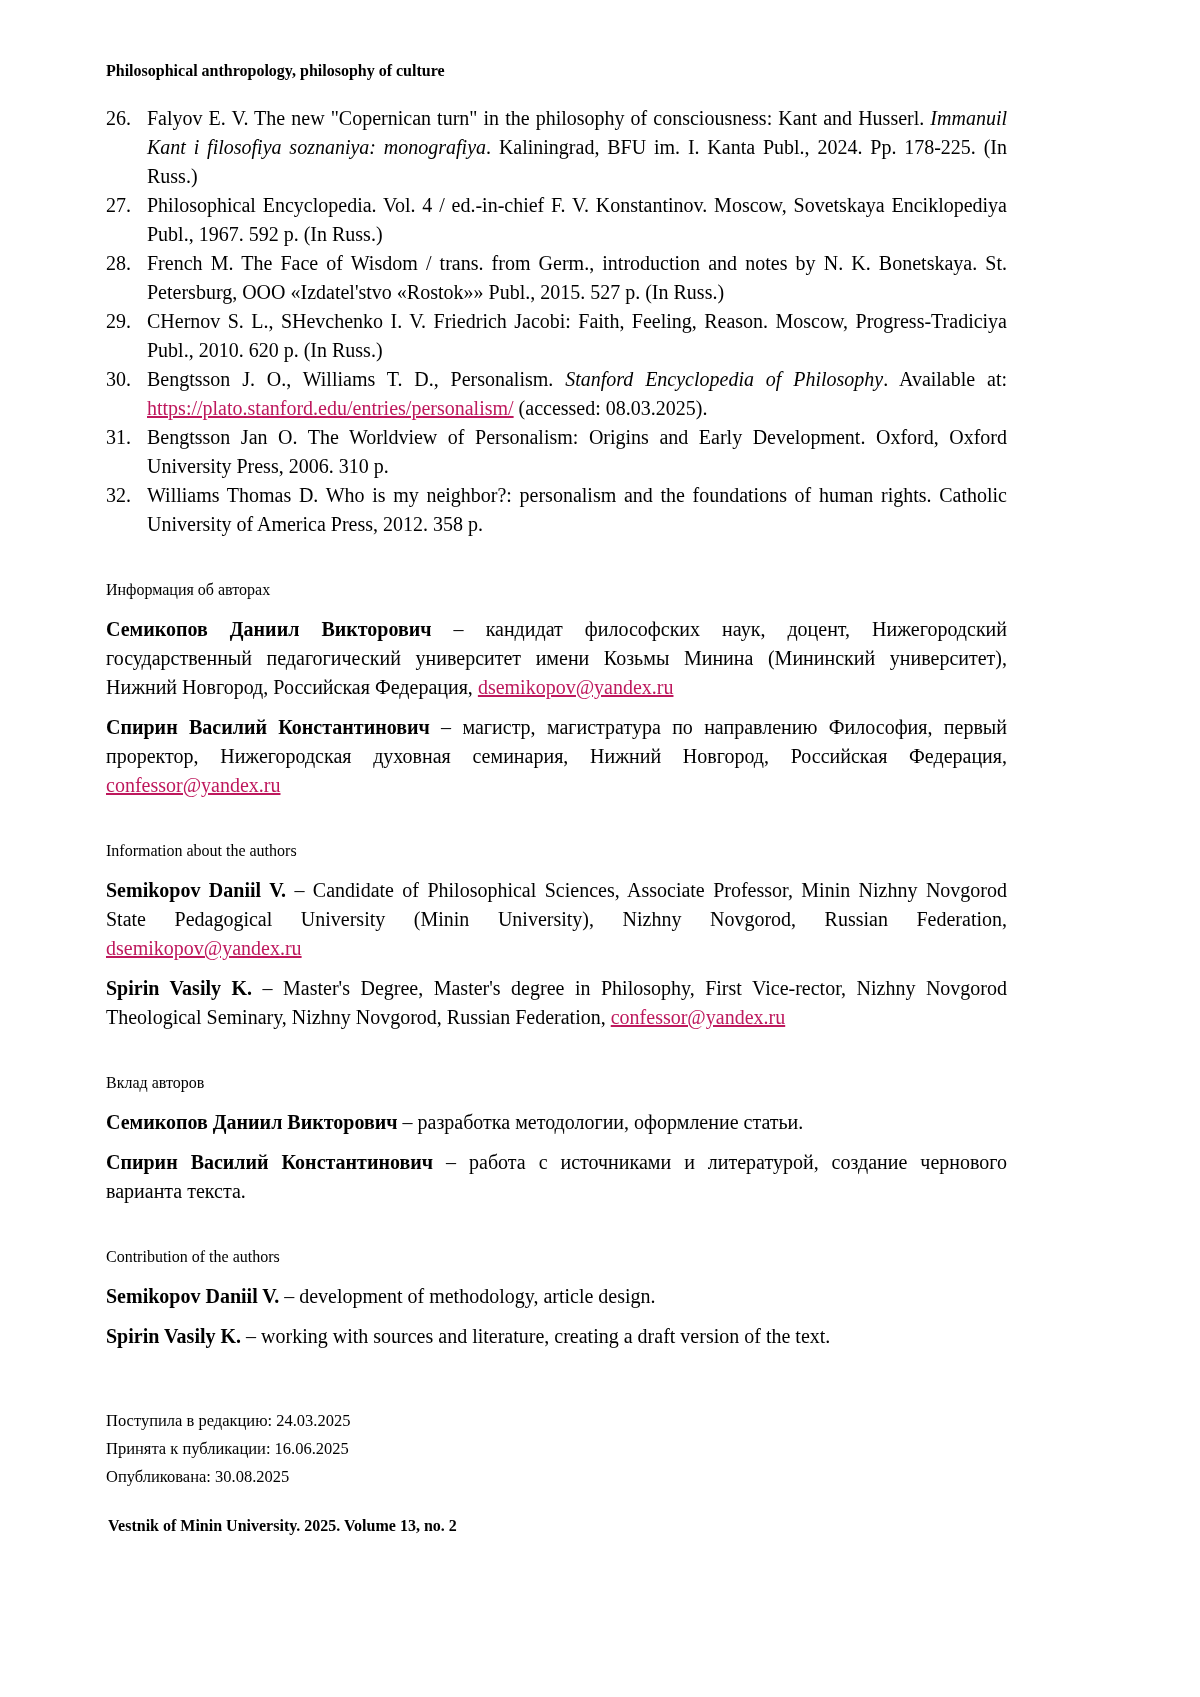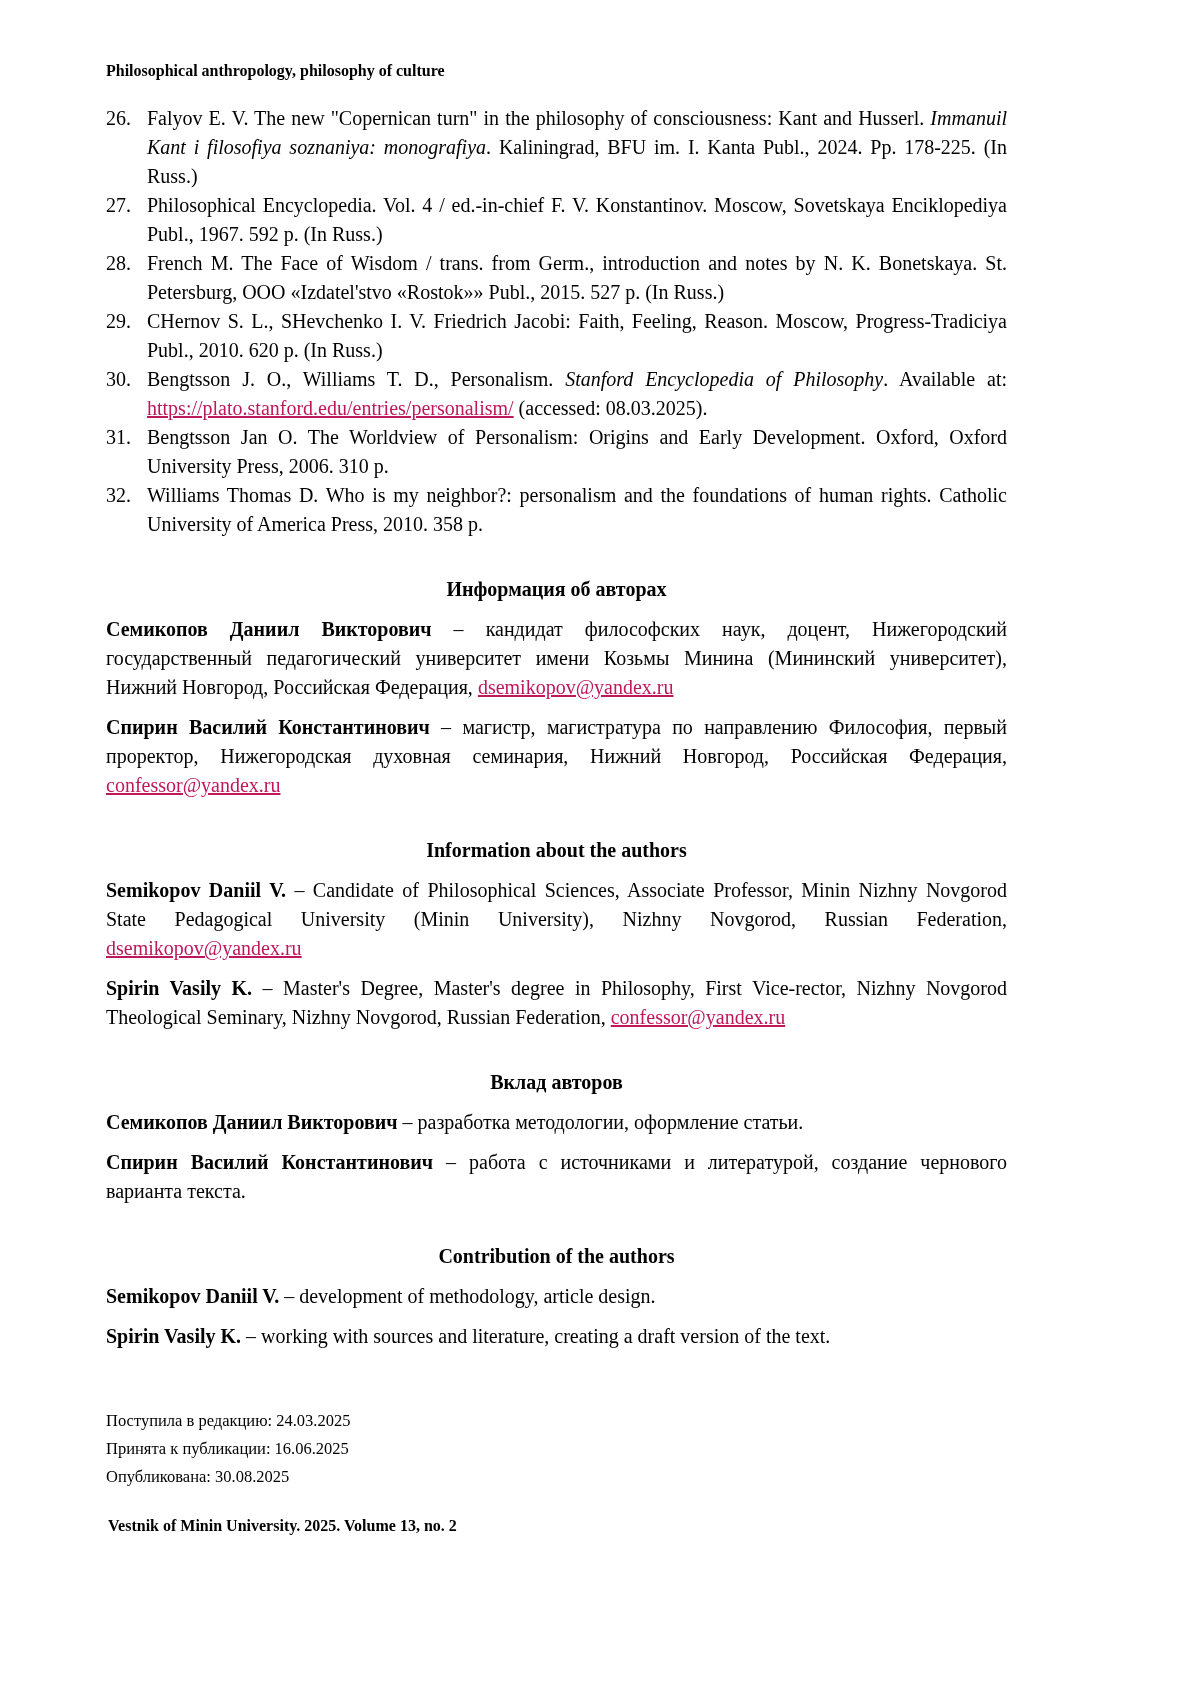--- a/index.html
+++ b/index.html
@@ -31,23 +31,22 @@
   }
   .ref-num { flex: 0 0 41px; }
   .ref-body { flex: 1; text-align: justify; }
   .copyright {
     font-size: 20px;
     line-height: 29px;
     margin-top: 28px;
   }
   section { }
   .heading {
-    text-align: center;
-    font-weight: bold;
-    font-size: 20px;
+    font-weight: normal;
+    font-size: 16px;
     line-height: 29px;
     margin-top: 36px;
   }
   .para {
     text-align: justify;
     font-size: 20px;
     line-height: 29px;
     margin-top: 11px;
   }
   .bold { font-weight: bold; }
@@ -93,21 +92,21 @@
       <div class="ref">
         <div class="ref-num">30.</div>
         <div class="ref-body"><span>Bengtsson J. O., Williams T. D., Personalism. </span><span class="italic">Stanford Encyclopedia of Philosophy</span><span>. Available at: </span><a href="#" class="link">https://plato.stanford.edu/entries/personalism/</a><span> (accessed: 08.03.2025).</span></div>
       </div>
       <div class="ref">
         <div class="ref-num">31.</div>
         <div class="ref-body"><span>Bengtsson Jan O. The Worldview of Personalism: Origins and Early Development. Oxford, Oxford University Press, 2006. 310 p.</span></div>
       </div>
       <div class="ref">
         <div class="ref-num">32.</div>
-        <div class="ref-body"><span>Williams Thomas D. Who is my neighbor?: personalism and the foundations of human rights. Catholic University of America Press, 2010. 358 p.</span></div>
+        <div class="ref-body"><span>Williams Thomas D. Who is my neighbor?: personalism and the foundations of human rights. Catholic University of America Press, 2012. 358 p.</span></div>
       </div>
     </div>
 
 
   <div>
       <section>
         <div class="heading">Информация об авторах</div>
         <p class="para"><span class="bold">Семикопов Даниил Викторович</span><span> – кандидат философских наук, доцент, Нижегородский государственный педагогический университет имени Козьмы Минина (Мининский университет), Нижний Новгород, Российская Федерация, </span><a href="#" class="link">dsemikopov@yandex.ru</a></p>
         <p class="para"><span class="bold">Спирин Василий Константинович</span><span> – магистр, магистратура по направлению Философия, первый проректор, Нижегородская духовная семинария, Нижний Новгород, Российская Федерация, </span><a href="#" class="link">confessor@yandex.ru</a></p>
       </section>

